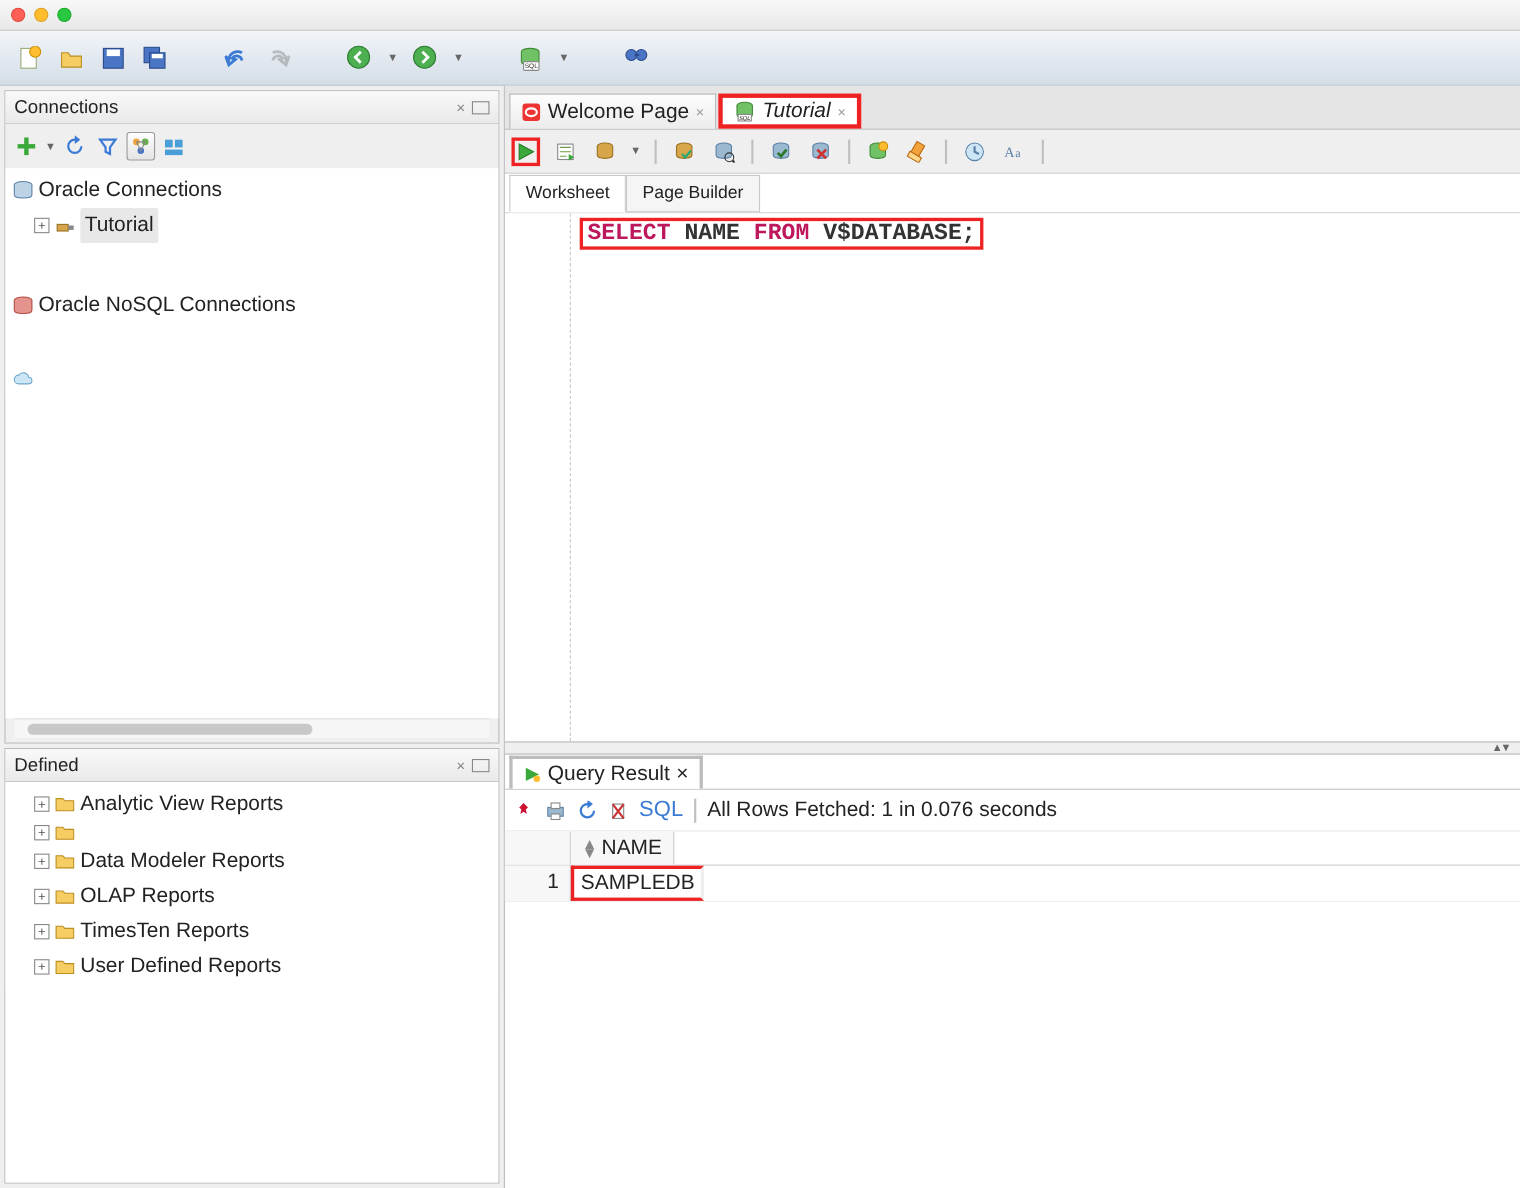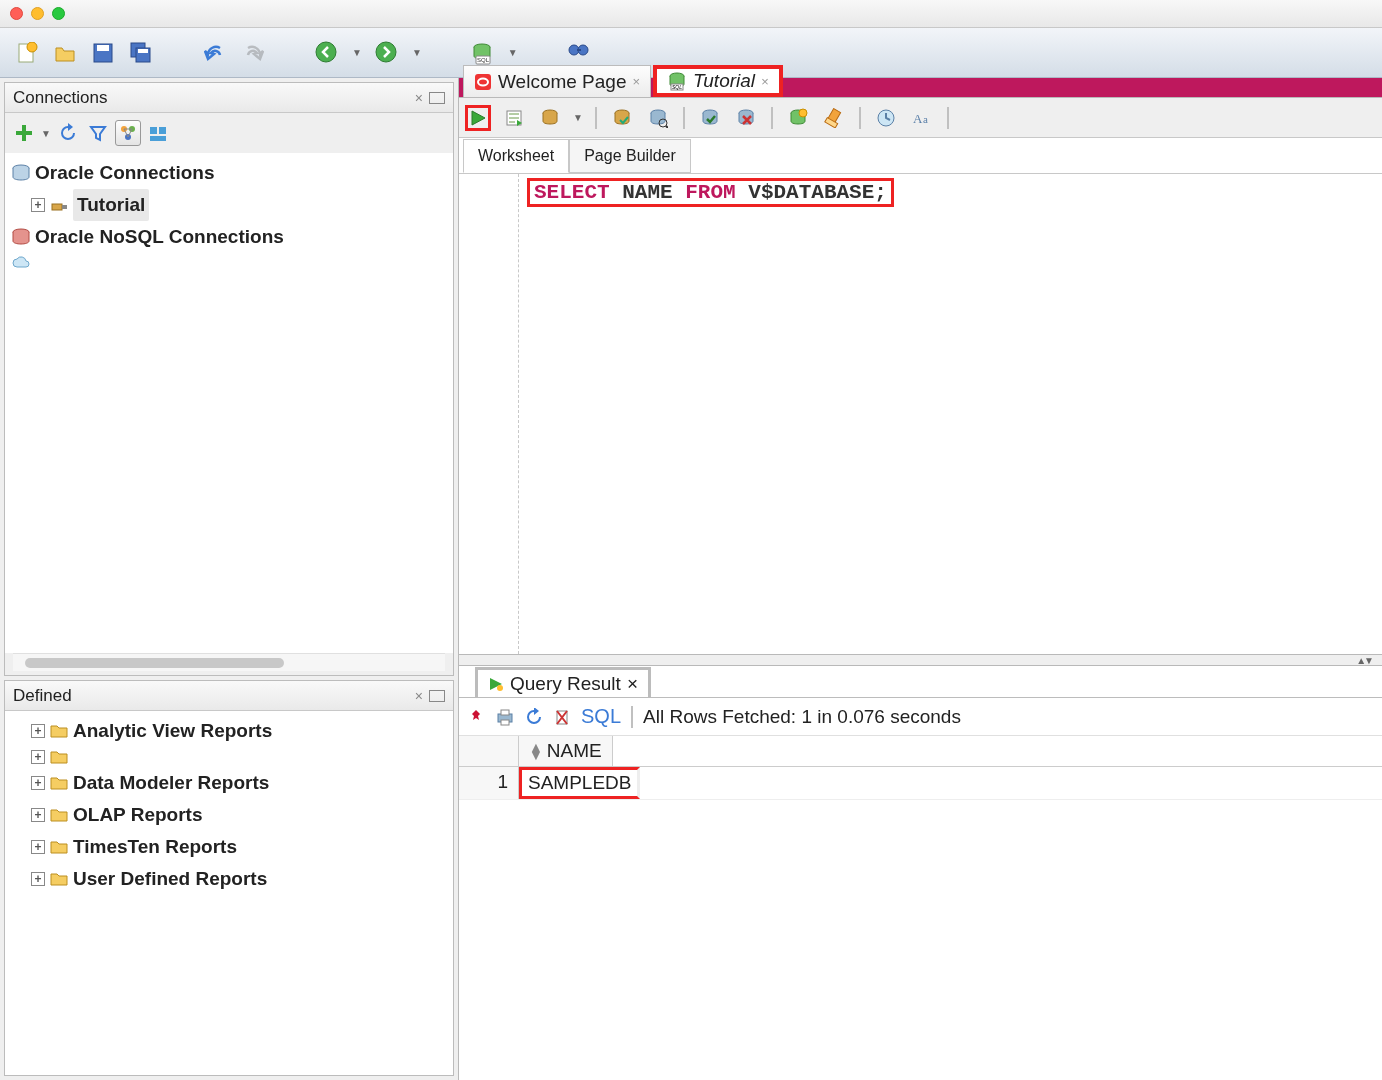--- a/index.html
+++ b/index.html
@@ -94,46 +94,45 @@
 }
 .conn-tb-btn { width: 26px; height: 26px; display: flex; align-items: center; justify-content: center; cursor: pointer; border-radius: 3px; }
 .conn-tb-btn.raised { border: 1px solid #999; background: linear-gradient(to bottom,#fefefe,#e4e4e4); }
 
 
 .tree {
   padding: 4px 2px;
   background: #fff;
   font-size: 19px;
   line-height: 32px;
-  font-weight: bold;
 }
 .tree-row { display: flex; align-items: center; gap: 4px; padding-left: 4px; cursor: pointer; white-space: nowrap; }
 .tree-row.indent1 { padding-left: 24px; }
 .tree-row .expand { width: 14px; height: 14px; border: 1px solid #888; font-size: 12px; line-height: 12px; text-align: center; color: #555; }
-.tree-row.no-expand { padding-left: 22px; }
+.tree-row.no-expand { padding-left: 22px; margin-top: 41px; }
 .tree-icon { width: 20px; height: 20px; display: inline-flex; align-items: center; justify-content: center; }
 .tree-sel { background: #e8e8e8; padding: 0 4px; border-radius: 2px; }
 
 .panel-body { flex: 1; overflow: hidden; background: #fff; }
 .hscrollbar {
   height: 18px;
   background: #f6f6f6;
   border-top: 1px solid #e0e0e0;
   margin: 0 8px 4px 8px;
   display: flex;
   align-items: center;
 }
 .hscrollbar .thumb { width: 60%; height: 10px; background: #c8c8c8; border-radius: 6px; margin-left: 12px; }
 
 
 .editor-tabs {
-  height: 20px;
+  height: 40px;
   display: flex;
   align-items: flex-end;
-  background: #be185d;
+  background: #e5e5e5;
   border-bottom: 1px solid #b9b9b9;
   padding-left: 4px;
 }
 .ed-tab {
   height: 32px;
   display: flex;
   align-items: center;
   padding: 0 10px;
   background: linear-gradient(to bottom,#fdfdfd,#ececec);
   border: 1px solid #bcbcbc;
@@ -195,21 +194,21 @@
 
 
 .hsplit-handle { height: 12px; background: #efefef; border-top: 1px solid #b9b9b9; border-bottom: 1px solid #b9b9b9; display:flex; justify-content:flex-end; padding-right: 10px; align-items:center; font-size:10px; color:#666; letter-spacing:-2px;}
 
 
 .qr-tab {
   height: 32px;
   display: flex;
   align-items: flex-end;
   border-bottom: 1px solid #bcbcbc;
-  padding-left: 16px;
+  padding-left: 4px;
 }
 .qr-tab-inner {
   height: 30px;
   display: flex;
   align-items: center;
   padding: 0 10px;
   background: #fff;
   border: 1px solid #bcbcbc;
   border-bottom: none;
   font-size: 19px;

